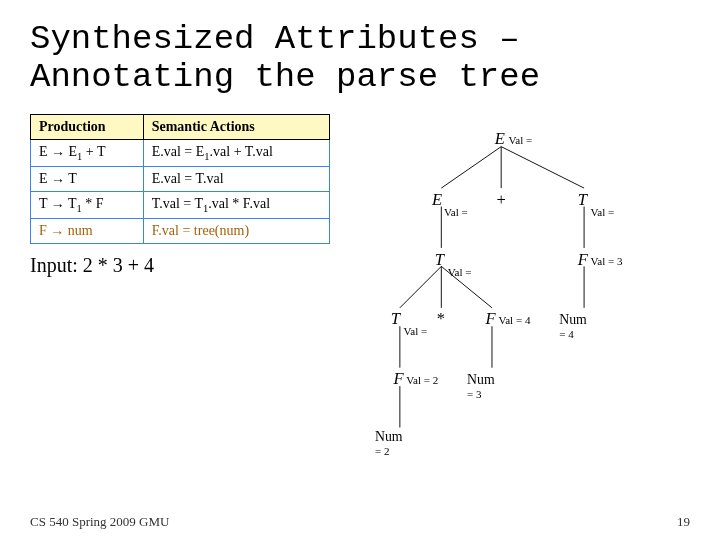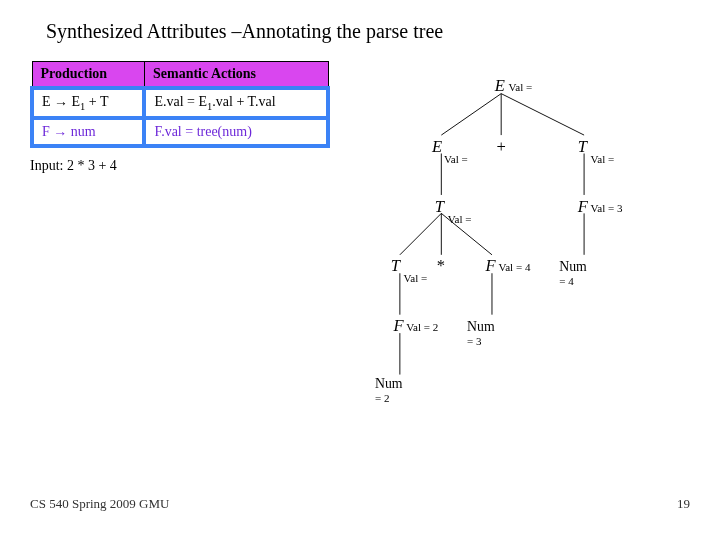--- a/index.html
+++ b/index.html
@@ -13,83 +13,82 @@
     }
 
     .page {
       width: 720px;
       height: 540px;
       padding: 20px 30px;
       position: relative;
     }
 
     .main-title {
-      font-size: 20px;
+      font-size: 34px;
       font-weight: normal;
       margin-bottom: 18px;
-      font-family: Liberation Serif, serif;
-      margin-left: 16px;
+      font-family: Liberation Mono, monospace;
     }
 
     .content-area {
       display: flex;
       flex-direction: row;
       gap: 0;
     }
 
     
     .prod-table {
       border-collapse: collapse;
       font-size: 14px;
       min-width: 300px;
       margin-right: 10px;
     }
 
     .prod-table th {
       border: 1px solid #000;
       padding: 4px 8px;
       font-weight: bold;
-      background: #d946ef;
+      background: #fef9c3;
       text-align: left;
       font-size: 14px;
     }
 
     .prod-table td {
-      border: 4px solid #3b82f6;
+      border: 1px solid #3b82f6;
       padding: 4px 8px;
       vertical-align: top;
     }
 
     .highlight-row td {
-      color: #6d28d9;
+      color: #a16207;
     }
 
     
     .tree-area {
       position: relative;
       flex: 1;
       height: 360px;
     }
 
     .tree-svg {
       position: absolute;
       top: 0;
       left: 0;
       width: 100%;
       height: 100%;
     }
 
     .input-line {
       margin-top: 10px;
-      font-size: 14px;
+      font-size: 20px;
     }
 
     .footer-bar {
       position: absolute;
-      bottom: 28px;
+      bottom: 10px;
       left: 0;
       width: 720px;
       display: flex;
       justify-content: space-between;
       padding: 0 30px;
       font-size: 13px;
       color: #333;
     }
 
     sub, sup {
@@ -111,20 +110,28 @@
           <tr>
             <th>Production</th>
             <th>Semantic Actions</th>
           </tr>
         </thead>
         <tbody>
           <tr>
             <td>E → E<sub>1</sub> + T</td>
             <td>E.val = E<sub>1</sub>.val + T.val</td>
           </tr>
+          <tr>
+            <td>E → T</td>
+            <td>E.val = T.val</td>
+          </tr>
+          <tr>
+            <td>T → T<sub>1</sub> * F</td>
+            <td>T.val = T<sub>1</sub>.val * F.val</td>
+          </tr>
           <tr class="highlight-row">
             <td>F → num</td>
             <td>F.val = tree(num)</td>
           </tr>
         </tbody>
       </table>
 
       <div class="input-line">Input: 2 * 3 + 4</div>
     </div>
 

